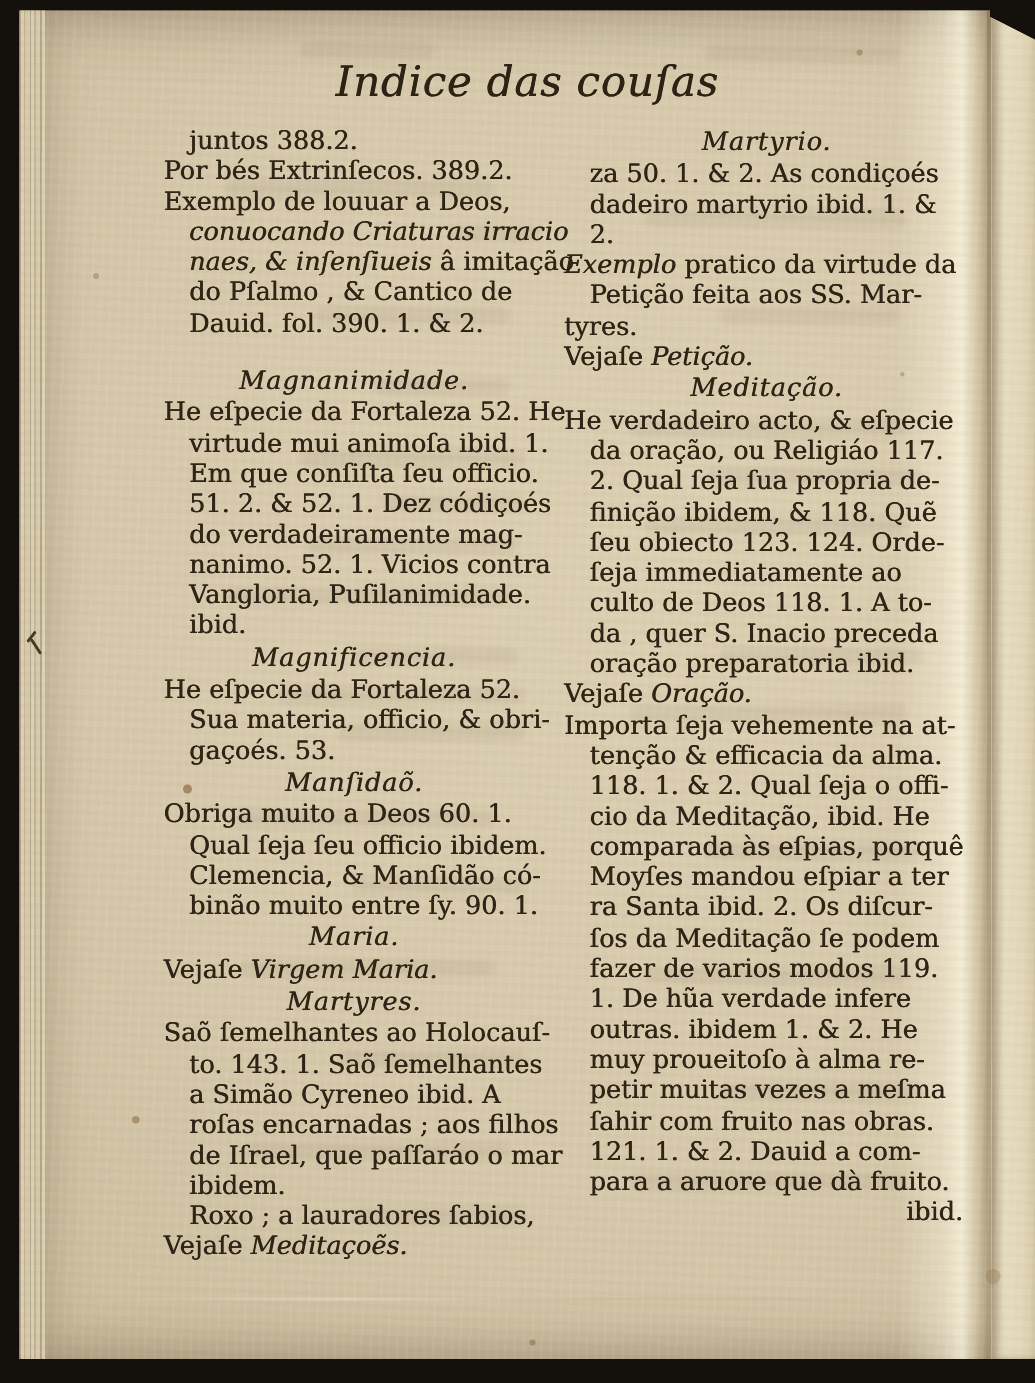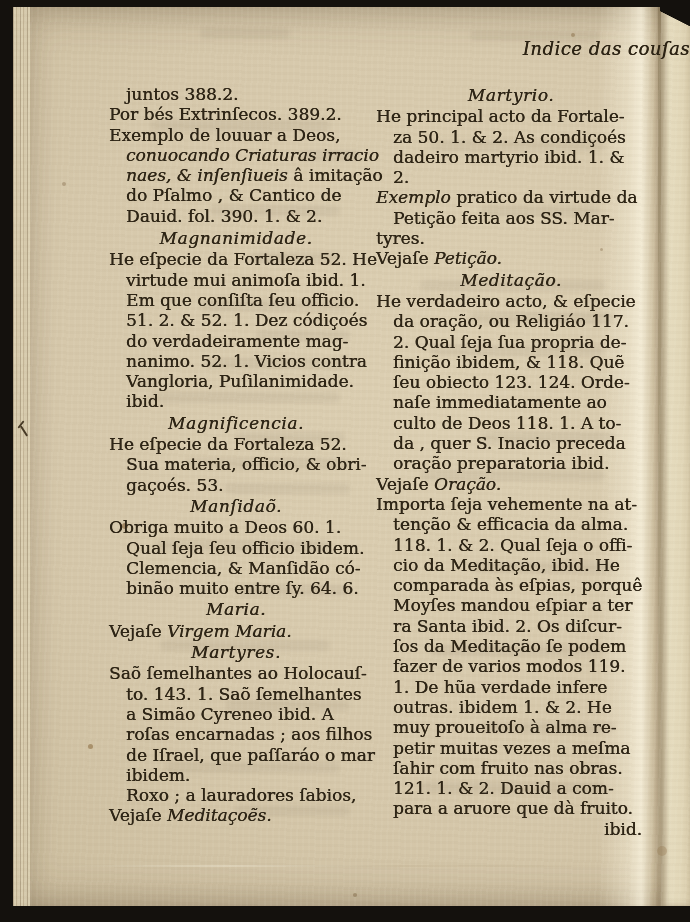--- a/index.html
+++ b/index.html
@@ -20,33 +20,33 @@
         background:linear-gradient(90deg, rgba(245,238,215,0), rgba(248,241,219,.45) 50%,
                    rgba(252,246,226,.75) 72%, rgba(190,175,140,.3) 92%, rgba(130,110,78,.38) 100%);}
   .seam{position:absolute;top:0;bottom:0;left:645px;width:3px;
         background:linear-gradient(180deg, rgba(110,92,60,.55), rgba(110,92,60,.3));}
   .fore{position:absolute;top:0;bottom:0;left:648px;right:0;
         background:linear-gradient(90deg,#cdbfa0,#e6dcbf 30%,#e2d7b8 70%,#d8cbab);
         box-shadow:inset 3px 0 6px rgba(90,72,45,.35);}
   .corner-tr{position:absolute;top:0;right:0;width:30px;height:44px;z-index:5;
         background:linear-gradient(207deg,#14110d 44%,rgba(20,17,13,0) 45%);}
   
-  .title{position:absolute;top:31px;left:0;right:0;z-index:2;text-align:right;
-        font-style:italic;font-size:18px;color:#2c2314;letter-spacing:.5px;
+  .title{position:absolute;top:31px;left:0;right:0;z-index:2;text-align:center;
+        font-style:italic;font-size:28px;color:#2c2314;letter-spacing:.5px;
         text-shadow:.3px 0 0 currentColor;}
   .cols{position:absolute;top:77px;left:96px;right:44px;z-index:2;display:flex;
         color:#2e2516;font-size:17px;line-height:20.3px;text-shadow:.3px 0 0 currentColor;}
   .col-left{width:254px;margin-right:13px;}
   .col-right{flex:1;min-width:0;}
   .ln{white-space:nowrap;}
   .ind{padding-left:17px;}
   .ar{text-align:right;padding-right:4px;}
   .it{font-style:italic;}
   .h{text-align:center;font-style:italic;margin:1px 0;letter-spacing:.6px;}
-  .hgap{margin-top:2px;}
+  .hgap{margin-top:18px;}
   
   .ghosts div{position:absolute;height:11px;border-radius:5px;background:#5f5140;opacity:.07;filter:blur(2px);}
   .spots div{position:absolute;border-radius:50%;filter:blur(.4px);}
   .mark{position:absolute;left:18px;top:420px;width:12px;height:18px;z-index:3;}
   .mark i{display:block;position:absolute;background:#473a26;border-radius:1px;}
   .mark .s1{width:2px;height:9px;left:2px;top:0;transform:rotate(38deg);}
   .mark .s2{width:2px;height:12px;left:5px;top:5px;transform:rotate(-33deg);}
   .crease{position:absolute;left:40px;right:60px;top:858px;height:2px;z-index:2;opacity:.5;
         background:linear-gradient(90deg,transparent,rgba(255,252,238,.5) 30%,rgba(160,140,105,.25) 60%,transparent);}
 </style>
@@ -79,50 +79,49 @@
           <div class="ln ind"><span>Vangloria, Puſilanimidade.</span></div>
           <div class="ln ind"><span>ibid.</span></div>
           <div class="h">Magnificencia.</div>
           <div class="ln"><span>He eſpecie da Fortaleza 52.</span></div>
           <div class="ln ind"><span>Sua materia, officio, &amp; obri-</span></div>
           <div class="ln ind"><span>gaçoés. 53.</span></div>
           <div class="h">Manſidaõ.</div>
           <div class="ln"><span>Obriga muito a Deos 60. 1.</span></div>
           <div class="ln ind"><span>Qual ſeja ſeu officio ibidem.</span></div>
           <div class="ln ind"><span>Clemencia, &amp; Manſidão có-</span></div>
-          <div class="ln ind"><span>binão muito entre ſy. 64. 6.</span></div>
+          <div class="ln ind"><span>binão muito entre ſy. 90. 1.</span></div>
           <div class="h">Maria.</div>
           <div class="ln"><span>Vejaſe </span><span class="it">Virgem Maria.</span></div>
           <div class="h">Martyres.</div>
           <div class="ln"><span>Saõ ſemelhantes ao Holocauſ-</span></div>
           <div class="ln ind"><span>to. 143. 1. Saõ ſemelhantes</span></div>
           <div class="ln ind"><span>a Simão Cyreneo ibid. A</span></div>
           <div class="ln ind"><span>roſas encarnadas ; aos filhos</span></div>
           <div class="ln ind"><span>de Iſrael, que paſſaráo o mar</span></div>
           <div class="ln ind"><span>ibidem.</span></div>
           <div class="ln ind"><span>Roxo ; a lauradores ſabios,</span></div>
           <div class="ln"><span>Vejaſe </span><span class="it">Meditaçoẽs.</span></div>
         </div>
       <div class="col col-right">
           <div class="h">Martyrio.</div>
-          <div class="ln"><span>He principal acto da Fortale-</span></div>
           <div class="ln ind"><span>za 50. 1. &amp; 2. As condiçoés</span></div>
           <div class="ln ind"><span>dadeiro martyrio ibid. 1. &amp;</span></div>
           <div class="ln ind"><span>2.</span></div>
           <div class="ln"><span class="it">Exemplo</span><span> pratico da virtude da</span></div>
           <div class="ln ind"><span>Petição feita aos SS. Mar-</span></div>
           <div class="ln"><span>tyres.</span></div>
           <div class="ln"><span>Vejaſe </span><span class="it">Petição.</span></div>
           <div class="h">Meditação.</div>
           <div class="ln"><span>He verdadeiro acto, &amp; eſpecie</span></div>
           <div class="ln ind"><span>da oração, ou Religiáo 117.</span></div>
           <div class="ln ind"><span>2. Qual ſeja ſua propria de-</span></div>
           <div class="ln ind"><span>finição ibidem, &amp; 118. Quẽ</span></div>
           <div class="ln ind"><span>ſeu obiecto 123. 124. Orde-</span></div>
-          <div class="ln ind"><span>naſe immediatamente ao</span></div>
+          <div class="ln ind"><span>ſeja immediatamente ao</span></div>
           <div class="ln ind"><span>culto de Deos 118. 1. A to-</span></div>
           <div class="ln ind"><span>da , quer S. Inacio preceda</span></div>
           <div class="ln ind"><span>oração preparatoria ibid.</span></div>
           <div class="ln"><span>Vejaſe </span><span class="it">Oração.</span></div>
           <div class="ln"><span>Importa ſeja vehemente na at-</span></div>
           <div class="ln ind"><span>tenção &amp; efficacia da alma.</span></div>
           <div class="ln ind"><span>118. 1. &amp; 2. Qual ſeja o offi-</span></div>
           <div class="ln ind"><span>cio da Meditação, ibid. He</span></div>
           <div class="ln ind"><span>comparada às eſpias, porquê</span></div>
           <div class="ln ind"><span>Moyſes mandou eſpiar a ter</span></div>

